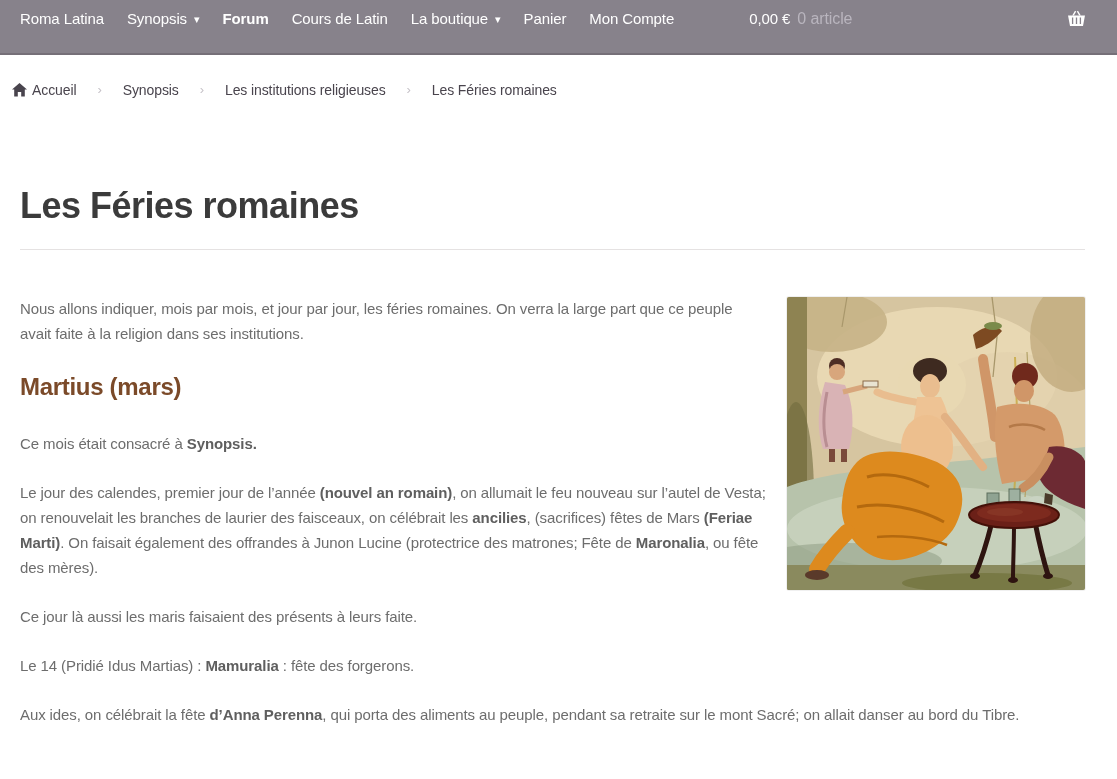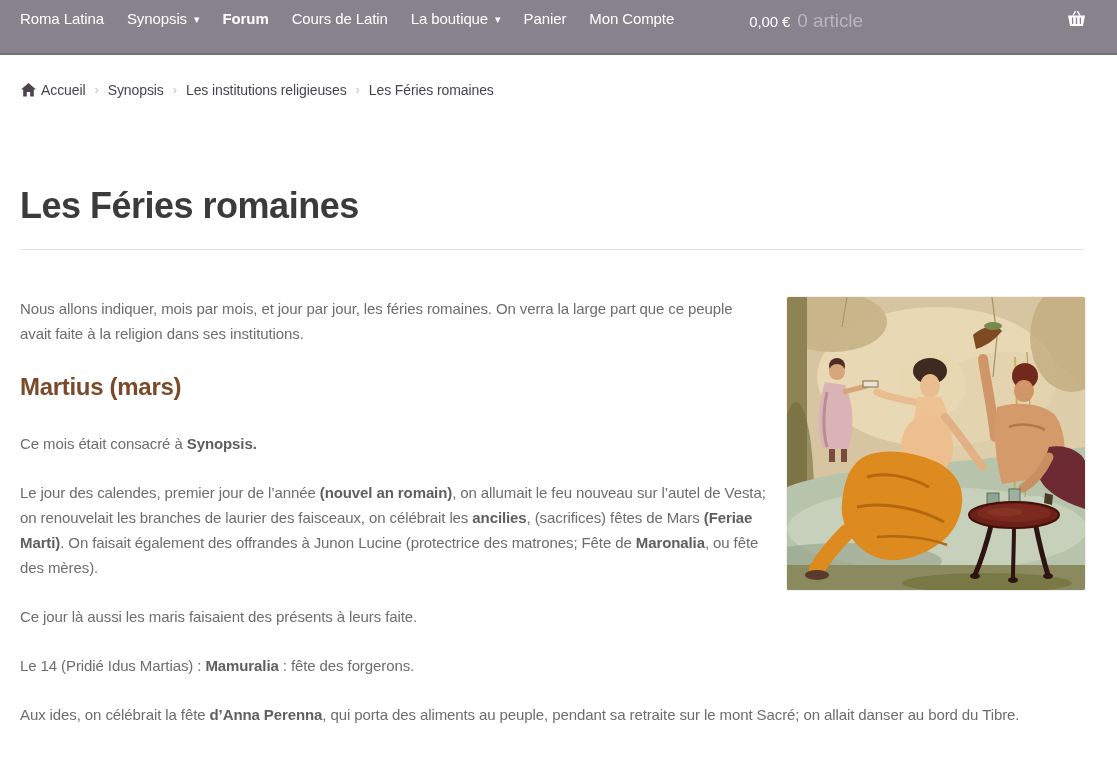--- a/index.html
+++ b/index.html
@@ -18,25 +18,25 @@
   .topbar{
     height:55px;background:var(--nav-bg);border-bottom:2px solid var(--nav-border);
     display:flex;align-items:flex-start;padding:10px 31px 0 20px;color:var(--nav-text);
   }
   .nav-items{display:flex;gap:23px;align-items:baseline;}
   .nav-item{color:var(--nav-text);font-size:15px;cursor:pointer;white-space:nowrap;}
   .nav-item .chev{font-size:11px;margin-left:7px;position:relative;top:-1px;}
   .nav-item.active{font-weight:700;}
   .cart-link{margin-left:75px;white-space:nowrap;cursor:pointer;}
   .cart-total{color:var(--nav-text);}
-  .cart-count{color:var(--cart-muted);margin-left:7px;font-size:19px;margin-top:17px;}
+  .cart-count{color:var(--cart-muted);margin-left:7px;font-size:16px;margin-top:17px;}
   .basket{margin-left:auto;cursor:pointer;display:block;margin-top:0;}
   
   .breadcrumb{
-    display:flex;align-items:center;gap:9px;padding:0 32px 0 21px;margin-top:26px;
+    display:flex;align-items:center;gap:21px;padding:0 32px 0 12px;margin-top:26px;
     font-size:14px;color:var(--crumb-text);
   }
   .breadcrumb a{color:var(--crumb-text);text-decoration:none;cursor:pointer;}
   .crumb-sep{color:var(--crumb-sep);font-size:13px;}
   .home-ico{display:inline-block;position:relative;top:2px;margin-right:2px;}
   
   .content{padding:0 32px 0 20px;}
   h1.page-title{
     margin-top:88px;font-size:36px;line-height:40px;font-weight:700;
     color:var(--title-text);letter-spacing:-0.5px;

